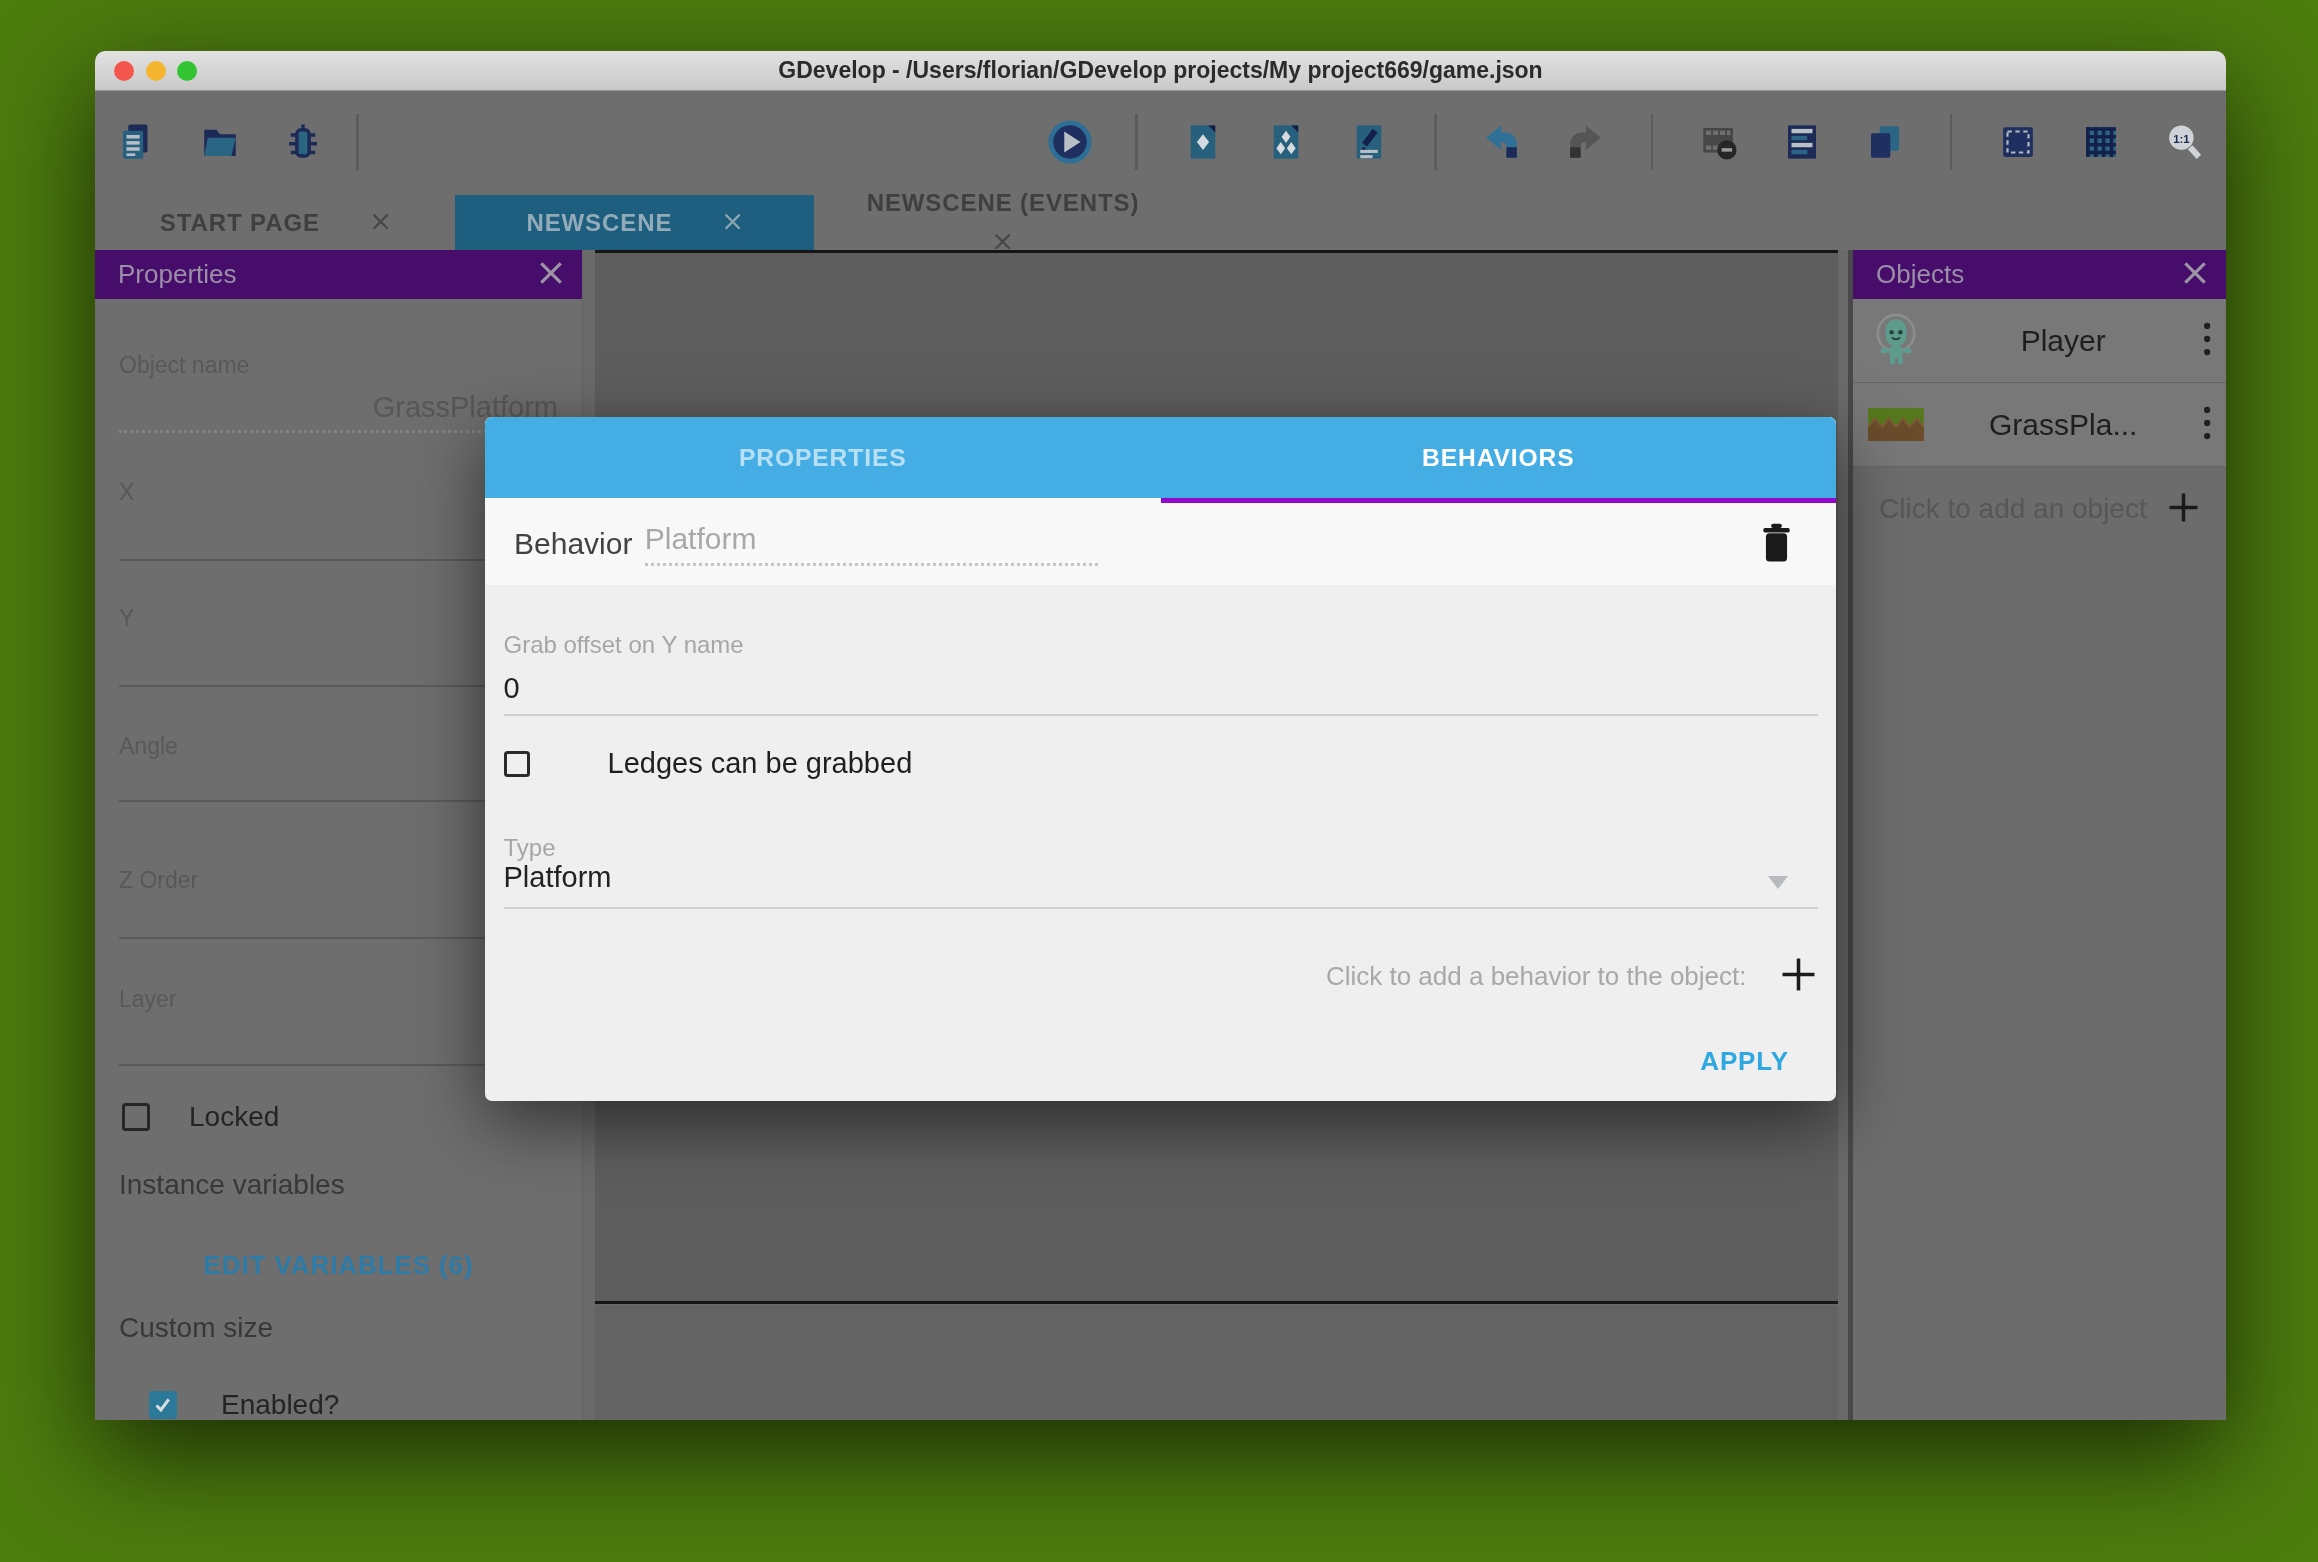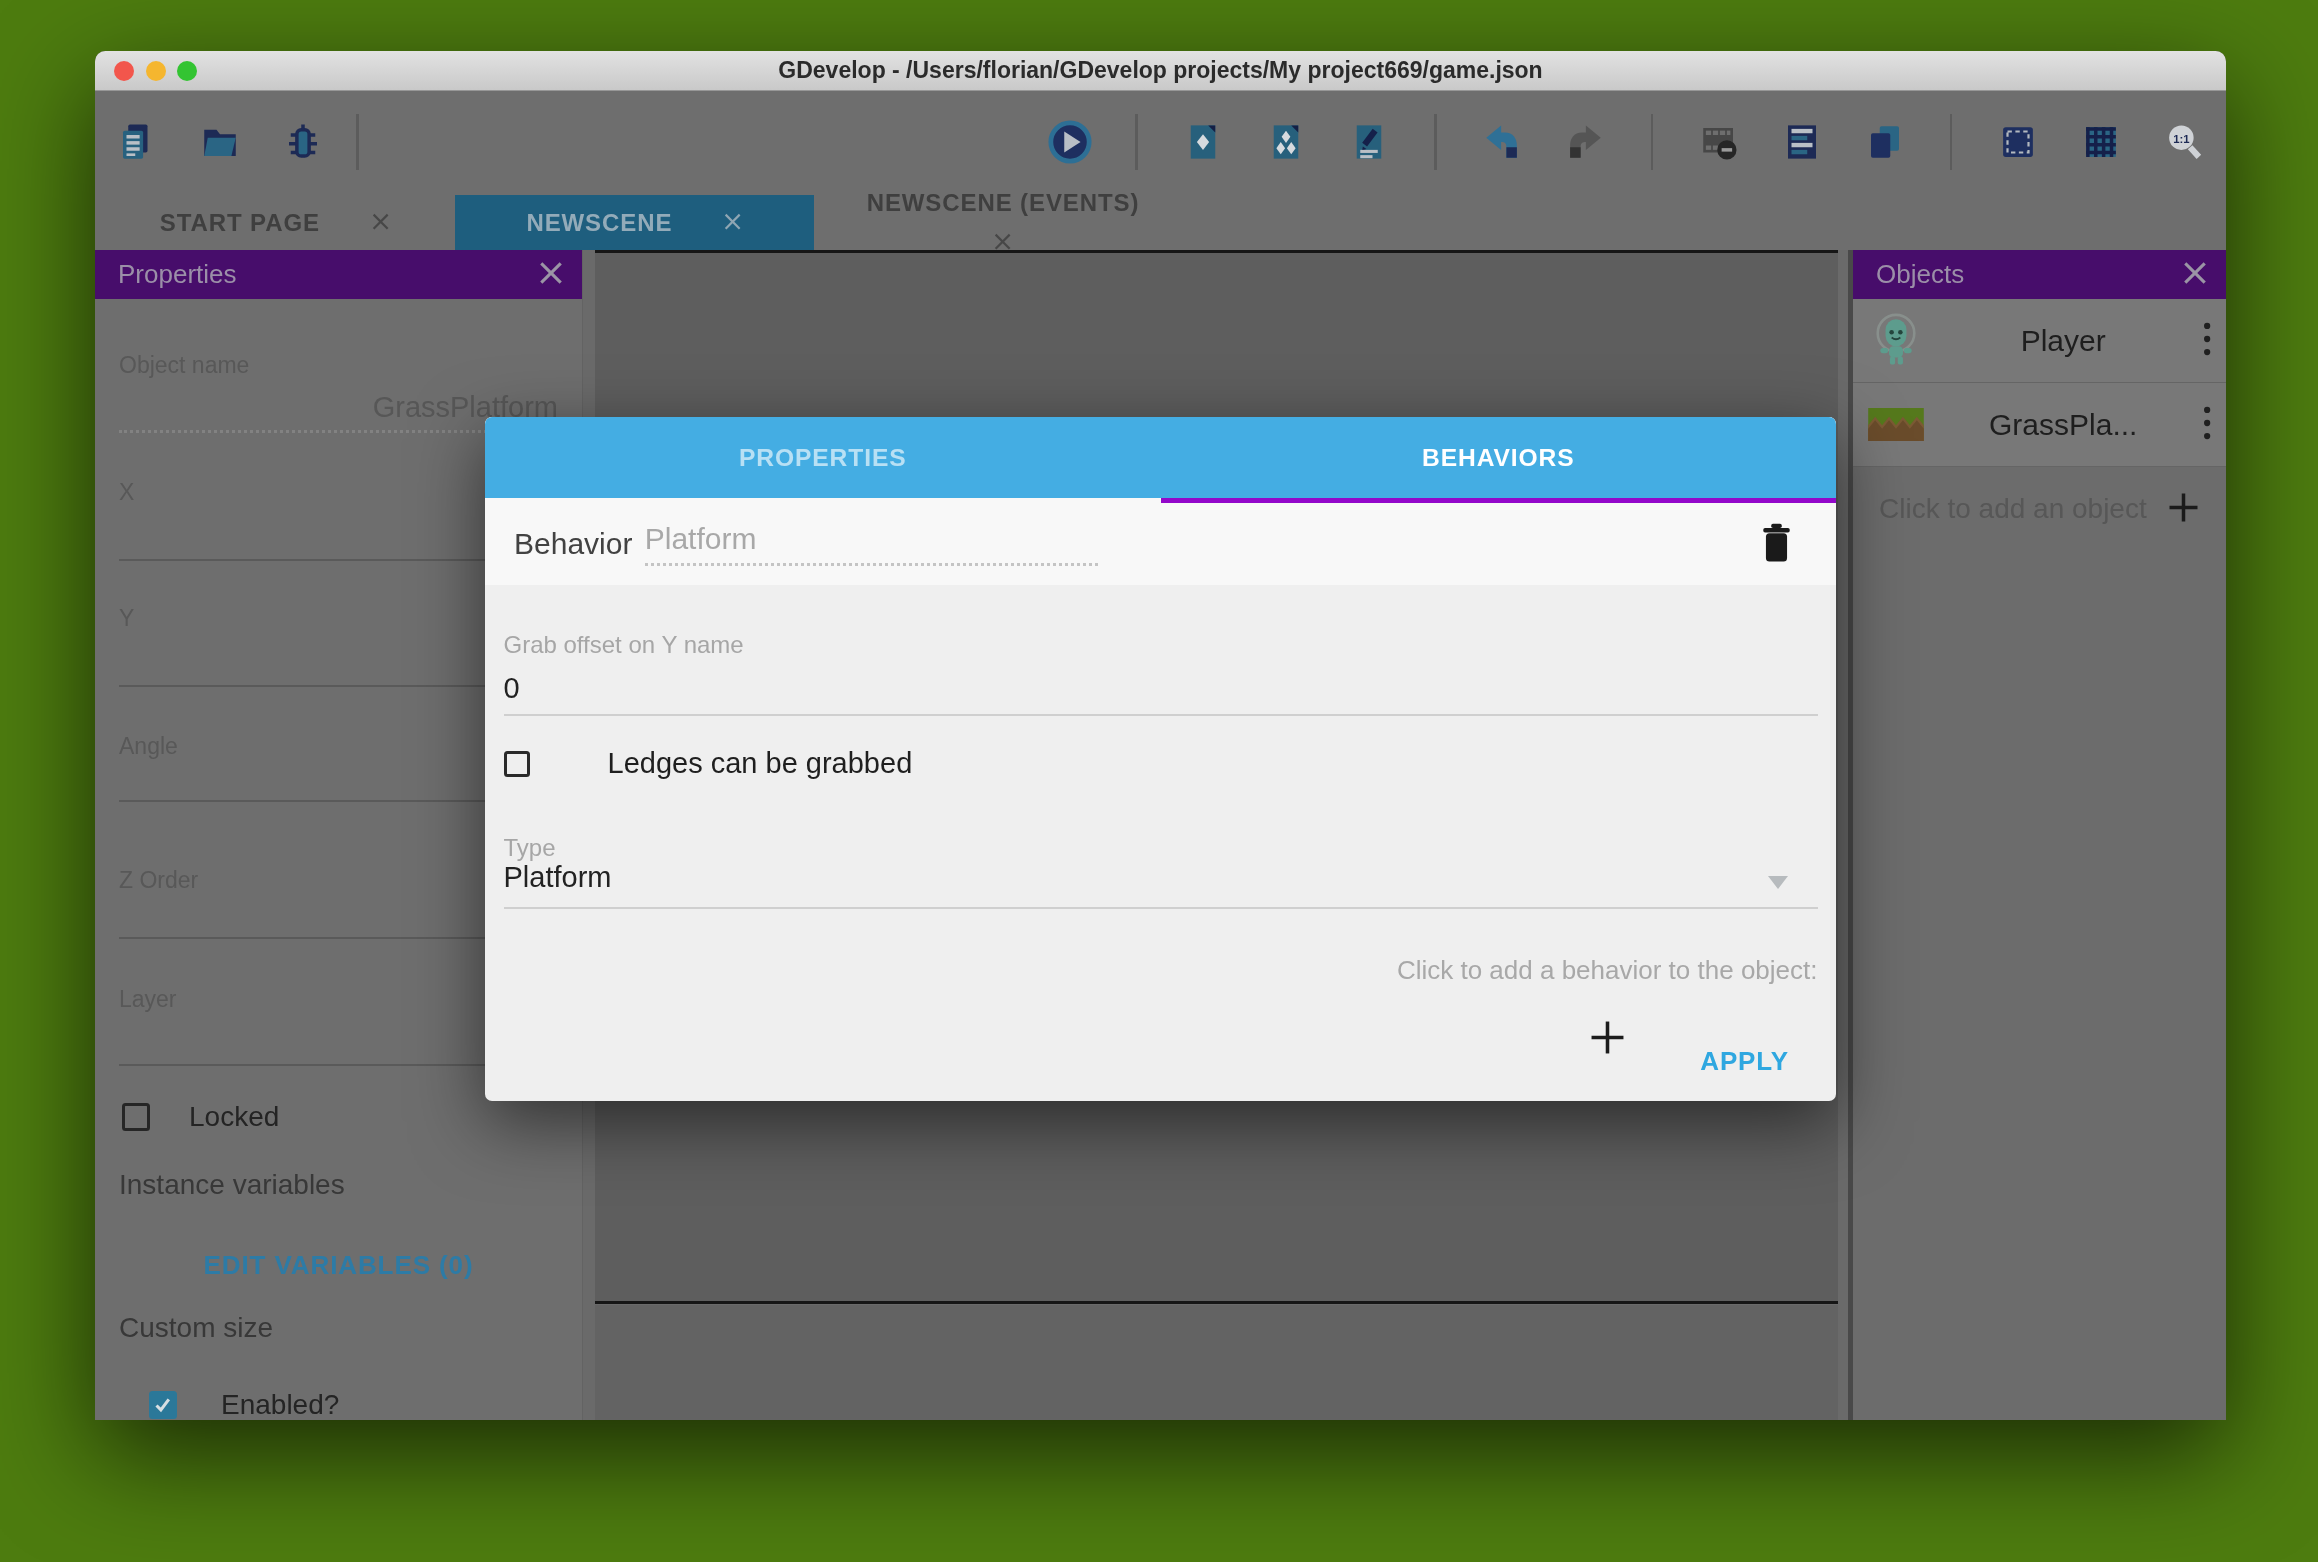--- a/index.html
+++ b/index.html
@@ -81,21 +81,21 @@
         border-bottom:3.5px dotted #c4c4c4;padding-bottom:7px;}
   .m-abs{position:absolute;}
   .mlabel{font-size:24px;color:#a6a6a6;}
   .mvalue{font-size:29px;color:#222222;}
   .mline{height:1.8px;background:#cfcfcf;}
   .mcb{width:26px;height:26px;border:3.5px solid #2a2a2a;border-radius:3.5px;box-sizing:border-box;background:#efefef;}
   .mcheckrow{display:flex;align-items:center;gap:40px;}
   .mcblabel{font-size:29px;color:#1f1f1f;margin-left:38px;}
   .caret{width:0;height:0;border-left:10.5px solid transparent;border-right:10.5px solid transparent;
          border-top:13px solid #b7bbbe;}
-  .addb-row{display:flex;align-items:center;gap:32px;flex-direction:column;}
+  .addb-row{display:flex;align-items:center;gap:32px;}
   .addb-text{font-size:26px;color:#a8a8a8;}
   .apply{font-size:26px;font-weight:bold;letter-spacing:0.9px;color:var(--apply-blue);}
 </style>
 </head>
 <body>
 
 <div class="stage">
   <div class="window">
 
     <div class="titlebar">
@@ -321,21 +321,21 @@
         <div class="lp-abs uline" style="top:814px"></div>
 
         <div class="lp-abs cbrow" style="top:851px;left:27px">
           <span class="cb">
             
           </span>
           <span class="cblabel">Locked</span>
         </div>
 
         <div class="lp-abs heading" style="top:919px">Instance variables</div>
-        <div class="lp-abs linkbtn" style="top:1000px">EDIT VARIABLES (0)</div>
+        <div class="lp-abs linkbtn" style="top:1000px">EDIT VARIABLES (6)</div>
         <div class="lp-abs heading" style="top:1062px">Custom size</div>
 
         <div class="lp-abs cbrow" style="top:1139px;left:54px;gap:44px">
           <span class="cb checked">
             <svg class="tick" width="19.3" height="19.3" viewBox="0 0 22 22">
                 <polyline points="4,12 9,17 18,5" fill="none" stroke="#d7dee2" stroke-width="3.5"></polyline>
               </svg>
           </span>
           <span class="cblabel">Enabled?</span>
         </div>

